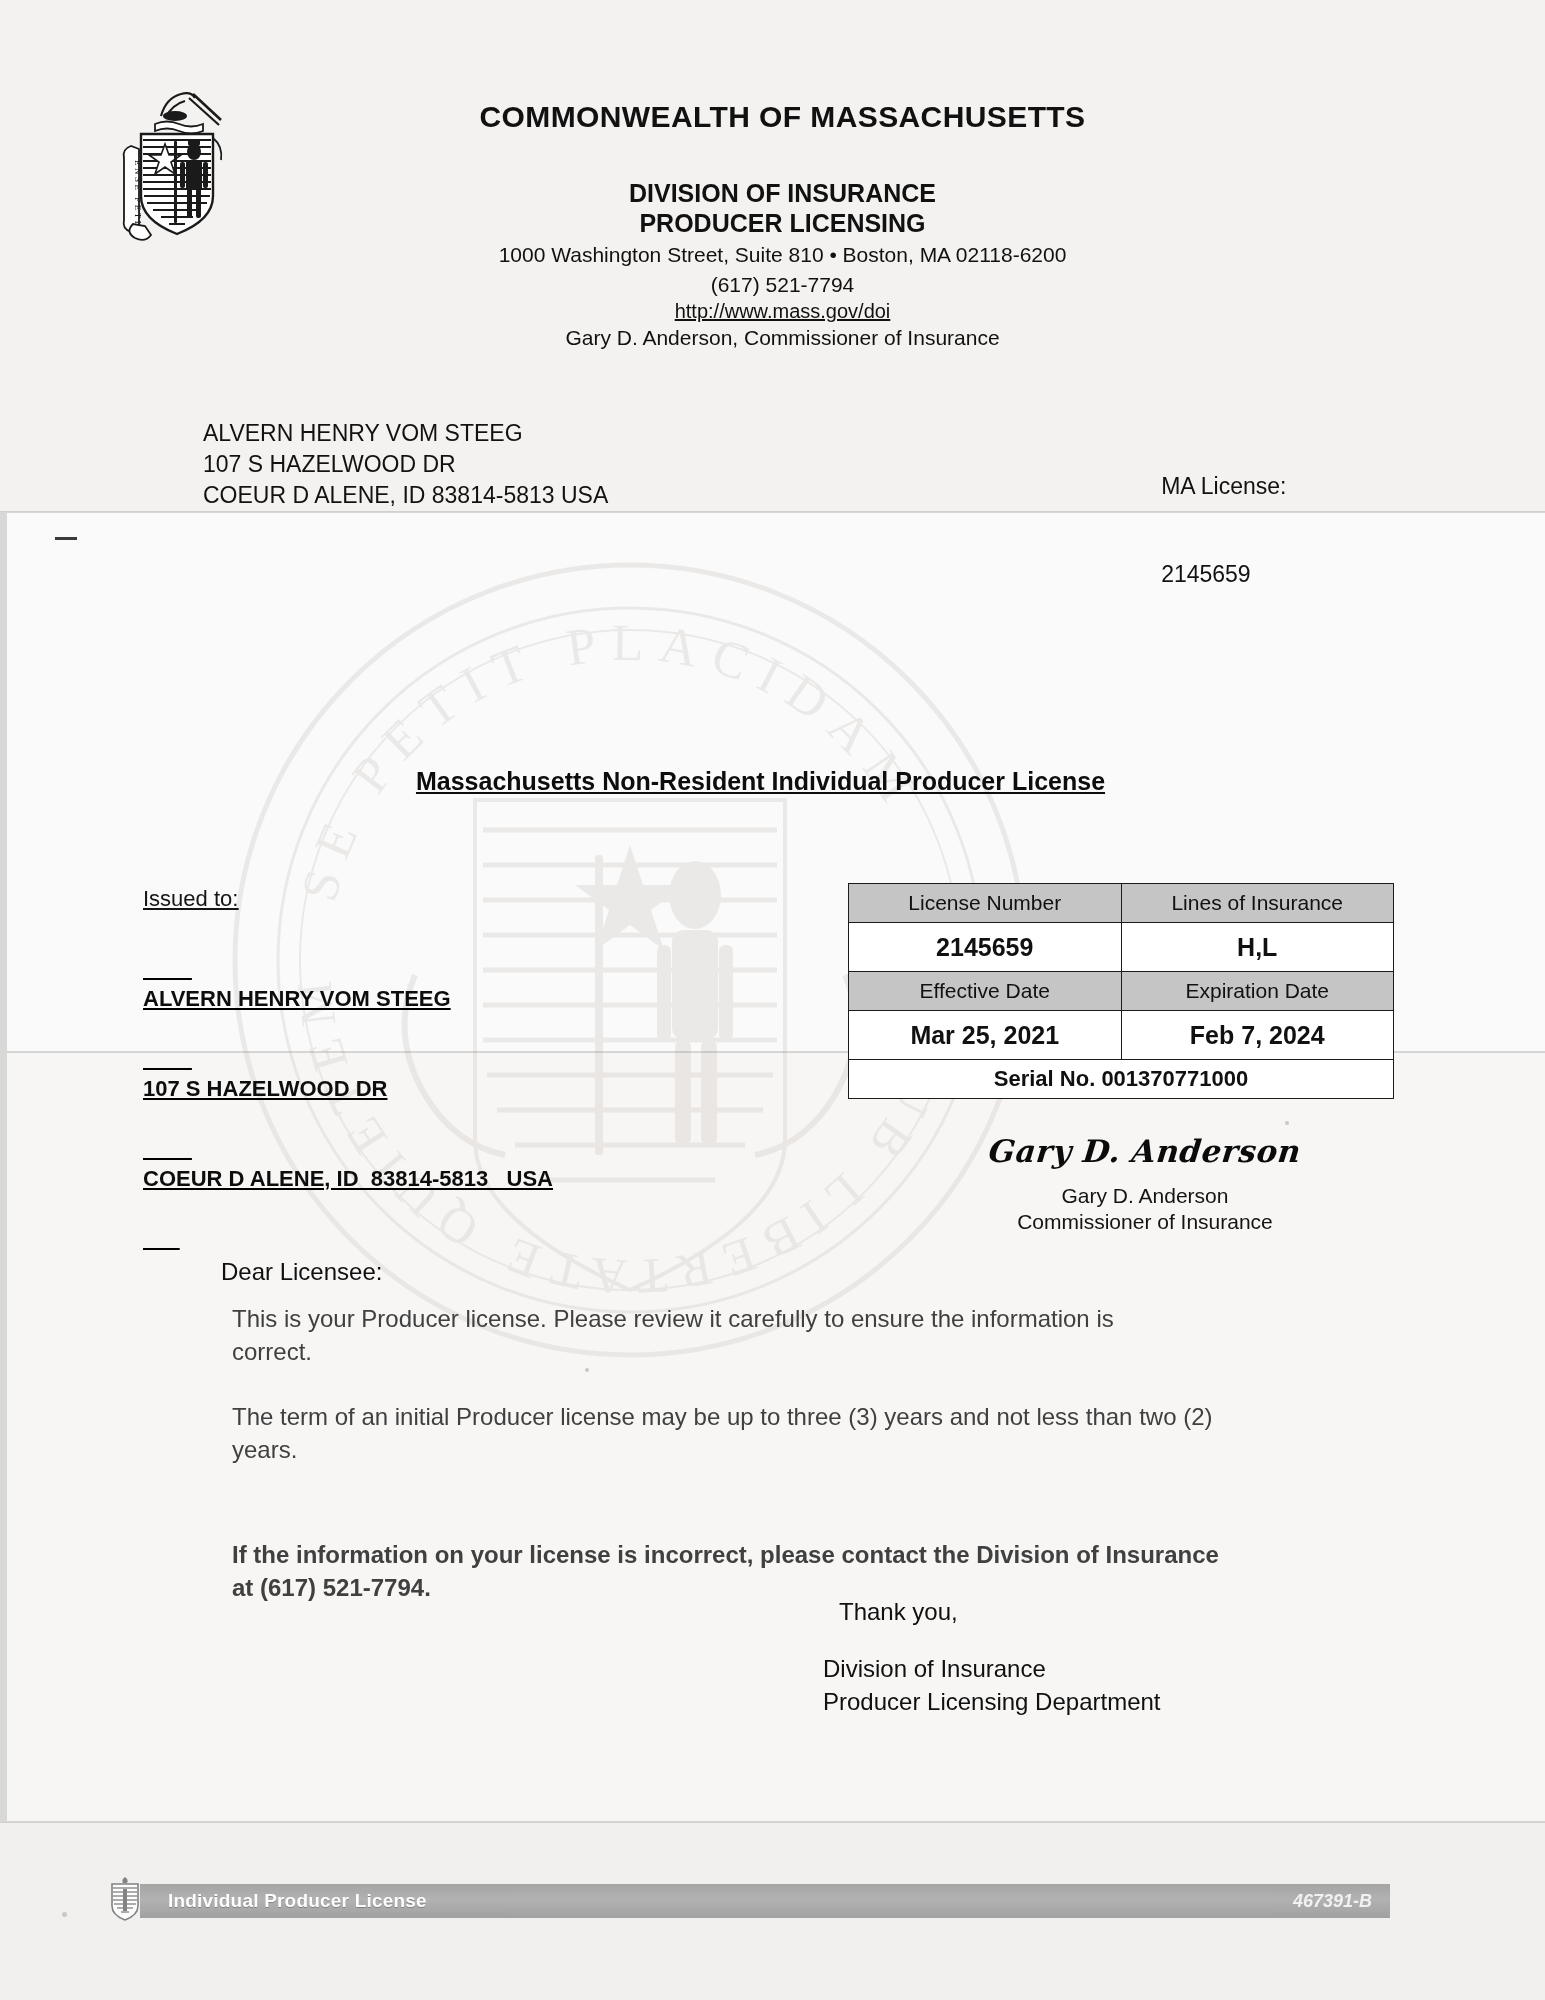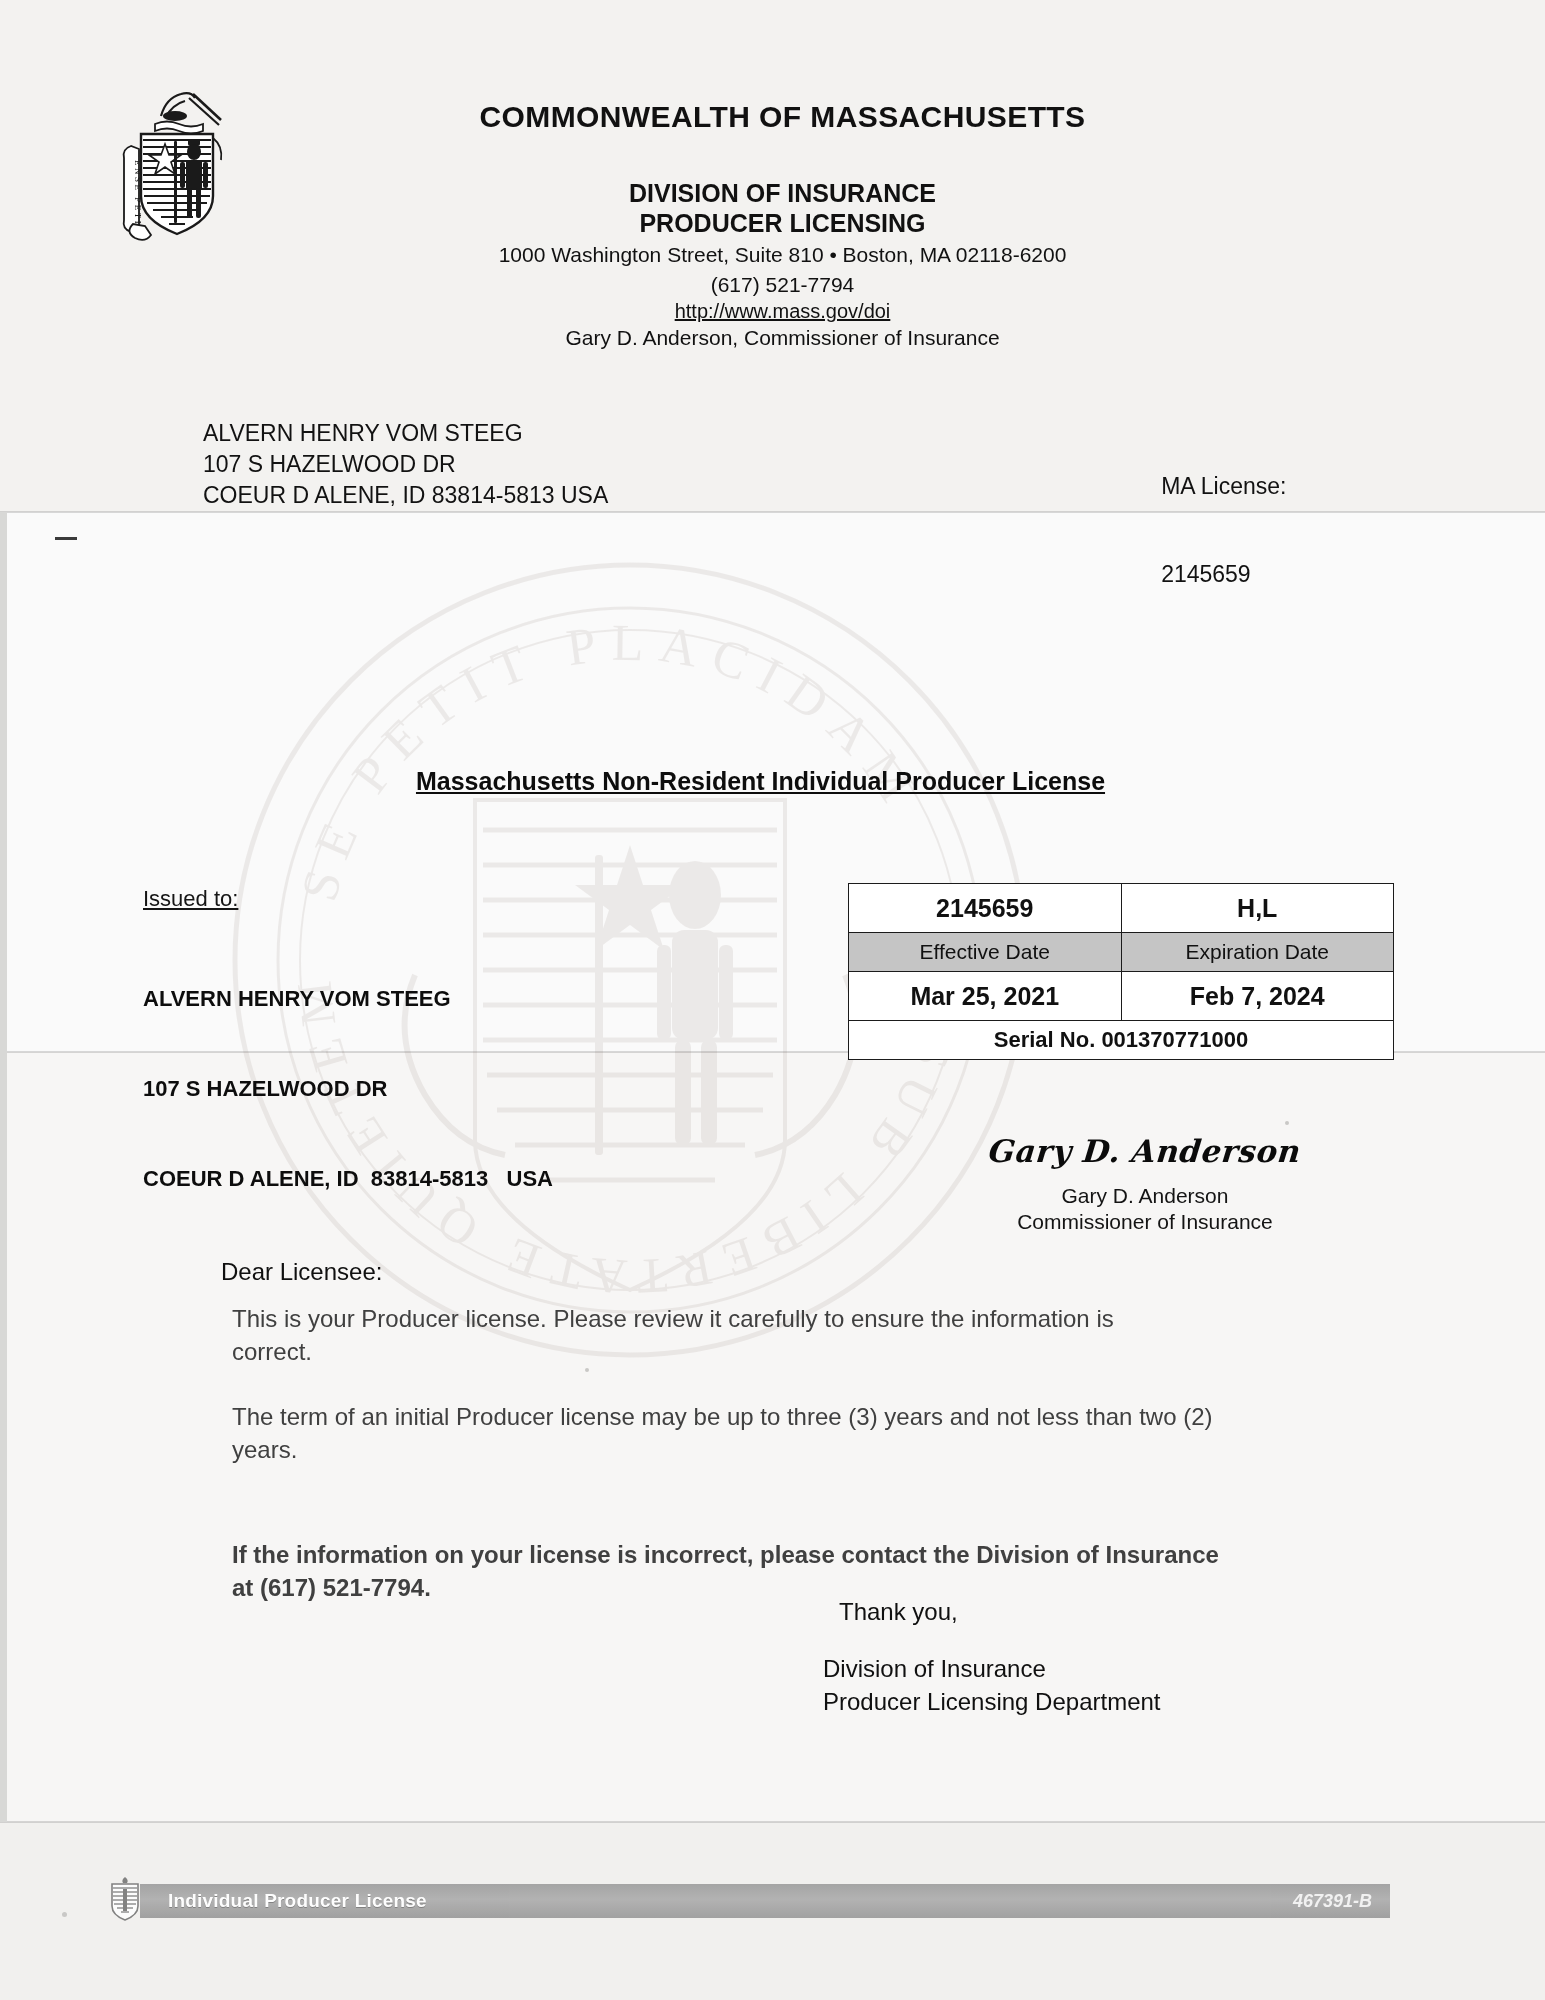--- a/index.html
+++ b/index.html
@@ -88,21 +88,21 @@
   .meta-row { white-space: pre; }
 
   .lic-title {
     position: absolute; left: 0; right: 0; top: 767px;
     text-align: center;
     font-size: 25px; font-weight: bold; color: #0d0d0d;
     text-decoration: underline;
     transform: translateX(-12px);
   }
 
-  .issued-wrap { position: absolute; left: 143px; top: 886px; }
+  .issued-wrap { position: absolute; left: 143px; top: 886px; text-decoration: underline; }
   .issued-label {
     font-size: 22px; color: #151515; text-decoration: underline;
     margin-bottom: 12px;
   }
   .issued-lines {
     font-size: 22px; font-weight: bold; line-height: 30px; color: #0d0d0d;
     white-space: pre;
   }
 
   
@@ -349,20 +349,24 @@
       <div class="issued-label">Issued to:</div>
       <div class="issued-lines">
         <div>ALVERN HENRY VOM STEEG</div>
         <div>107 S HAZELWOOD DR</div>
         <div>COEUR D ALENE, ID  83814-5813   USA</div>
       </div>
     </div>
 
     <table class="lic-table">
       <tbody>
+          <tr>
+        <td class="hd">License Number</td>
+        <td class="hd">Lines of Insurance</td>
+      </tr>
       <tr>
         <td class="val">2145659</td>
         <td class="val">H,L</td>
       </tr>
       <tr>
         <td class="hd">Effective Date</td>
         <td class="hd">Expiration Date</td>
       </tr>
       <tr>
         <td class="val">Mar 25, 2021</td>

